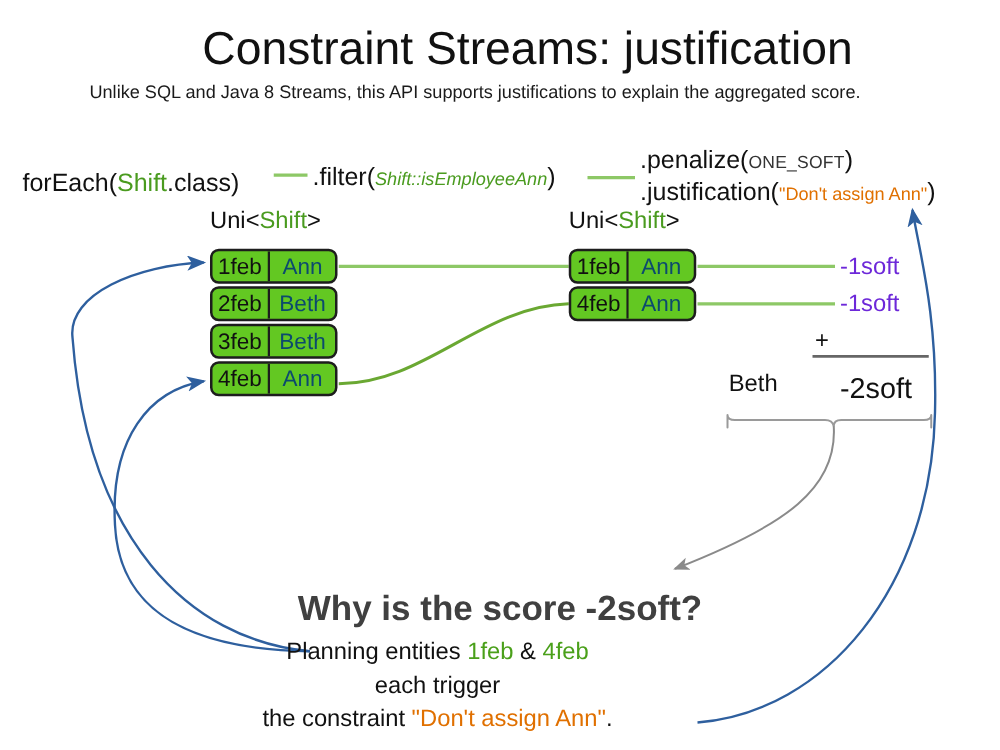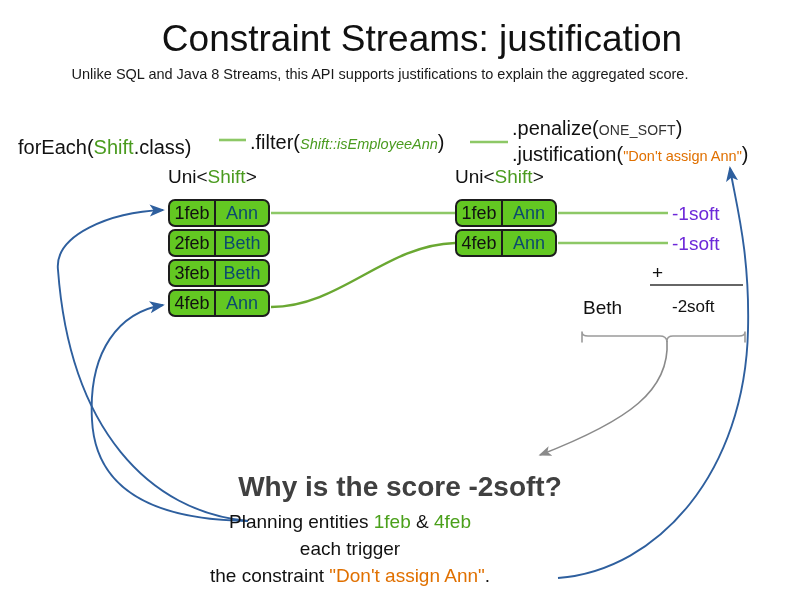--- a/index.html
+++ b/index.html
@@ -146,21 +146,21 @@
     position: absolute;
     left: 583px;
     top: 297px;
     font-size: 19px;
     color: #111111;
   }
   #score-total {
     position: absolute;
     left: 672px;
     top: 297px;
-    font-size: 17px;
+    font-size: 23px;
     color: #111111;
   }
 
   
   #why-heading {
     position: absolute;
     left: 0;
     top: 471px;
     width: 800px;
     text-align: center;

